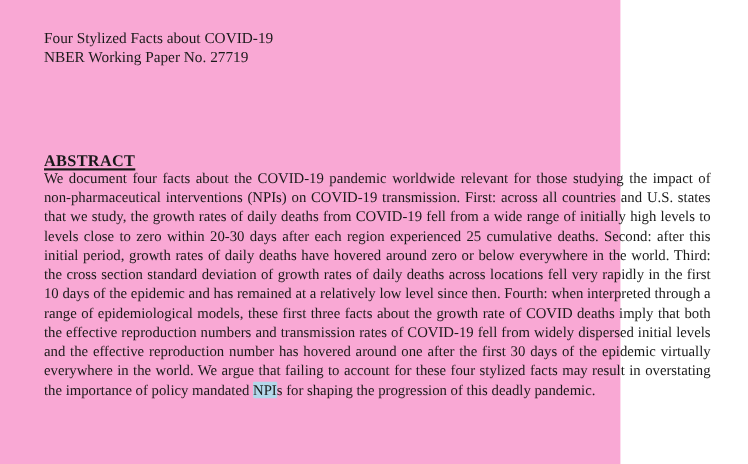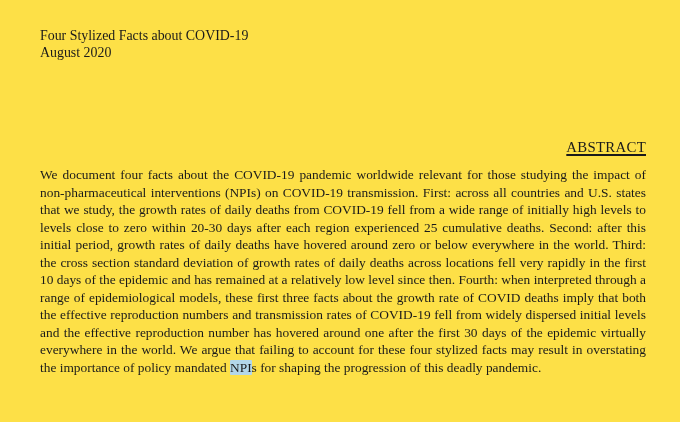--- a/index.html
+++ b/index.html
@@ -11,69 +11,69 @@
     width: 680px;
     height: 422px;
     overflow: hidden;
     position: relative;
     font-family: "Liberation Serif", serif;
     color: #1a1a1a;
   }
   .page {
     position: absolute;
     left: 0; top: 0;
-    width: 680px;
+    width: 564px;
     height: 422px;
-    background: #fde047;
+    background: #f9a8d4;
   }
   .header-block {
     position: absolute;
     left: 40px;
     top: 27px;
     font-size: 13.9px;
     line-height: 17px;
     white-space: nowrap;
   }
   .abstract-heading {
     position: absolute;
     left: 40px;
     top: 139px;
     width: 606px;
-    text-align: right;
-    font-weight: normal;
+    text-align: left;
+    font-weight: bold;
     font-size: 14.8px;
     letter-spacing: 0.3px;
   }
   .abstract-heading .u {
     text-decoration: underline;
     text-decoration-thickness: 1.8px;
     text-underline-offset: 2px;
   }
   .abstract-body {
     position: absolute;
     left: 40px;
-    top: 166px;
+    top: 153px;
     width: 606px;
     font-size: 13.4px;
     line-height: 17.5px;
     text-align: justify;
   }
   .hl {
     
     border-radius: 1px;
   }
 </style>
 </head>
 <body style="color: rgb(26, 26, 26); background: rgb(255, 255, 255);">
 
 <div class="page">
 
   <div class="header-block">
     <div>Four Stylized Facts about COVID-19</div>
-    <div>August 2020</div>
+    <div>NBER Working Paper No. 27719</div>
   </div>
 
   <div class="abstract-heading">
     <span class="u">ABSTRACT</span>
   </div>
 
   <div class="abstract-body" id="abstract-body"><span>We document four facts about the COVID-19 pandemic worldwide relevant for those studying the impact of non-pharmaceutical interventions (NPIs) on COVID-19 transmission. First: across all countries and U.S. states that we study, the growth rates of daily deaths from COVID-19 fell from a wide range of initially high levels to levels close to zero within 20-30 days after each region experienced 25 cumulative deaths. Second: after this initial period, growth rates of daily deaths have hovered around zero or below everywhere in the world. Third: the cross section standard deviation of growth rates of daily deaths across locations fell very rapidly in the first 10 days of the epidemic and has remained at a relatively low level since then. Fourth: when interpreted through a range of epidemiological models, these first three facts about the growth rate of COVID deaths imply that both the effective reproduction numbers and transmission rates of COVID-19 fell from widely dispersed initial levels and the effective reproduction number has hovered around one after the first 30 days of the epidemic virtually everywhere in the world.  We argue that failing to account for these four stylized facts may result in overstating the importance of policy mandated </span><span class="hl" style="background: rgb(179, 215, 234);">NPI</span><span>s for shaping the progression of this deadly pandemic.</span></div>
 
 </div>
 

